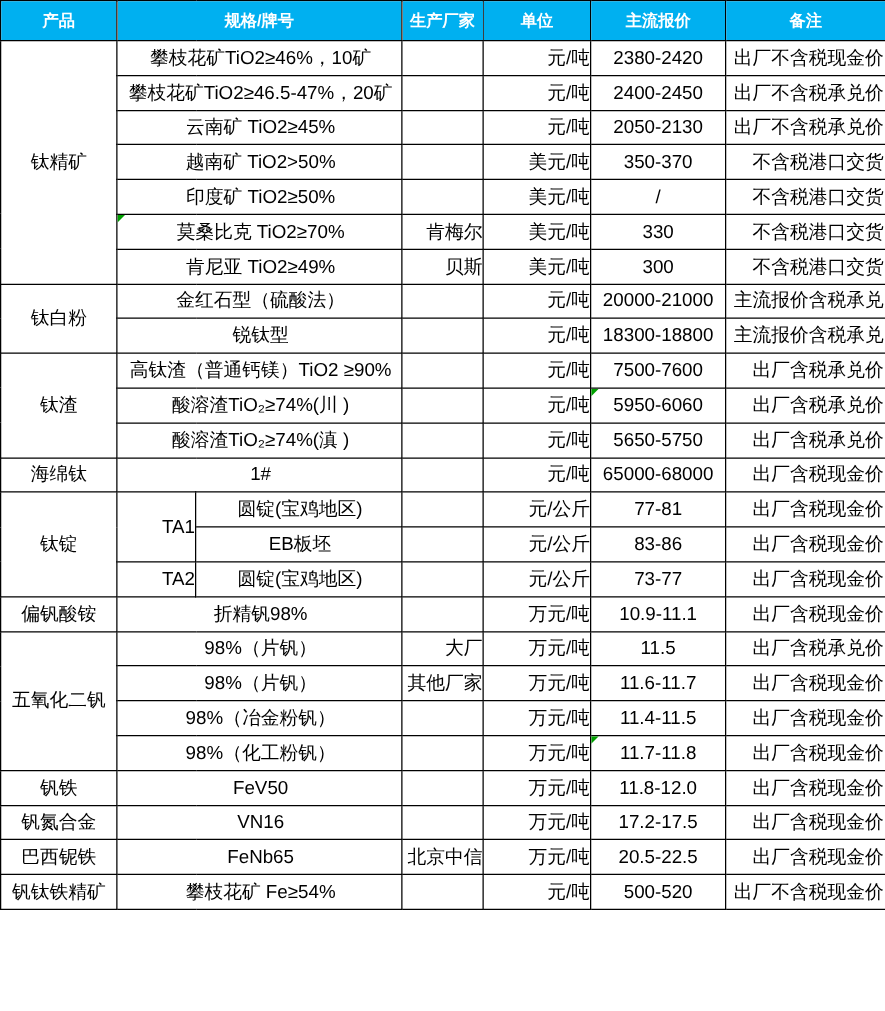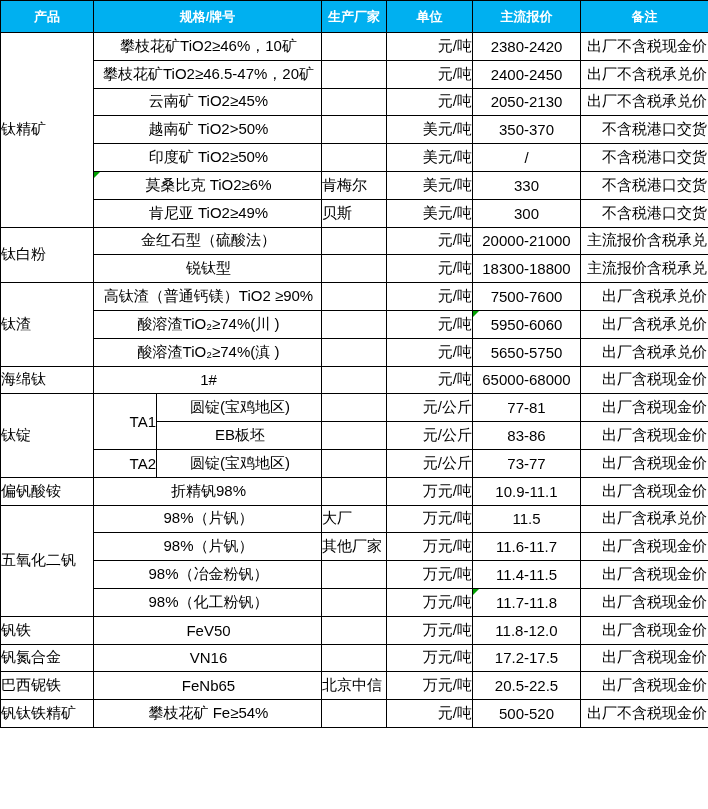--- a/index.html
+++ b/index.html
@@ -34,24 +34,24 @@
   }
   thead th{
     background:var(--header-bg);
     color:var(--header-fg);
     font-weight:bold;
     font-size:13px;
     height:32px;
     text-align:center;
   }
   .data-row td{height:27.8px;}
-  .col-product{text-align:left;margin-top:42px;}
+  .col-product{text-align:center;margin-top:42px;}
   .col-grade{text-align:right;padding-left:3px;}
   .col-spec{text-align:center;padding-left:3px;padding-right:1px;}
-  .col-maker{text-align:left;}
+  .col-maker{text-align:right;}
   .col-unit{text-align:right;}
   .col-price{text-align:center;}
   .col-note{text-align:right;padding-left:2px;padding-right:1px;}
   .flag{
     position:absolute;top:0;left:0;
     width:0;height:0;
     border-top:6px solid var(--marker-c);
     border-right:6px solid transparent;
   }
 </style>
@@ -109,21 +109,21 @@
         <td class="col-note"><span>不含税港口交货</span></td>
       </tr>
       <tr class="data-row">
         <td class="col-spec" colspan="2"><span>印度矿 TiO2≥50%</span></td>
         <td class="col-maker"><span></span></td>
         <td class="col-unit"><span>美元/吨</span></td>
         <td class="col-price"><span>/</span></td>
         <td class="col-note"><span>不含税港口交货</span></td>
       </tr>
       <tr class="data-row">
-        <td class="col-spec" colspan="2"><span>莫桑比克 TiO2≥6%</span><span class="flag"></span></td>
+        <td class="col-spec" colspan="2"><span>莫桑比克 TiO2≥70%</span><span class="flag"></span></td>
         <td class="col-maker"><span>肯梅尔</span></td>
         <td class="col-unit"><span>美元/吨</span></td>
         <td class="col-price"><span>330</span></td>
         <td class="col-note"><span>不含税港口交货</span></td>
       </tr>
       <tr class="data-row">
         <td class="col-spec" colspan="2"><span>肯尼亚 TiO2≥49%</span></td>
         <td class="col-maker"><span>贝斯</span></td>
         <td class="col-unit"><span>美元/吨</span></td>
         <td class="col-price"><span>300</span></td>

